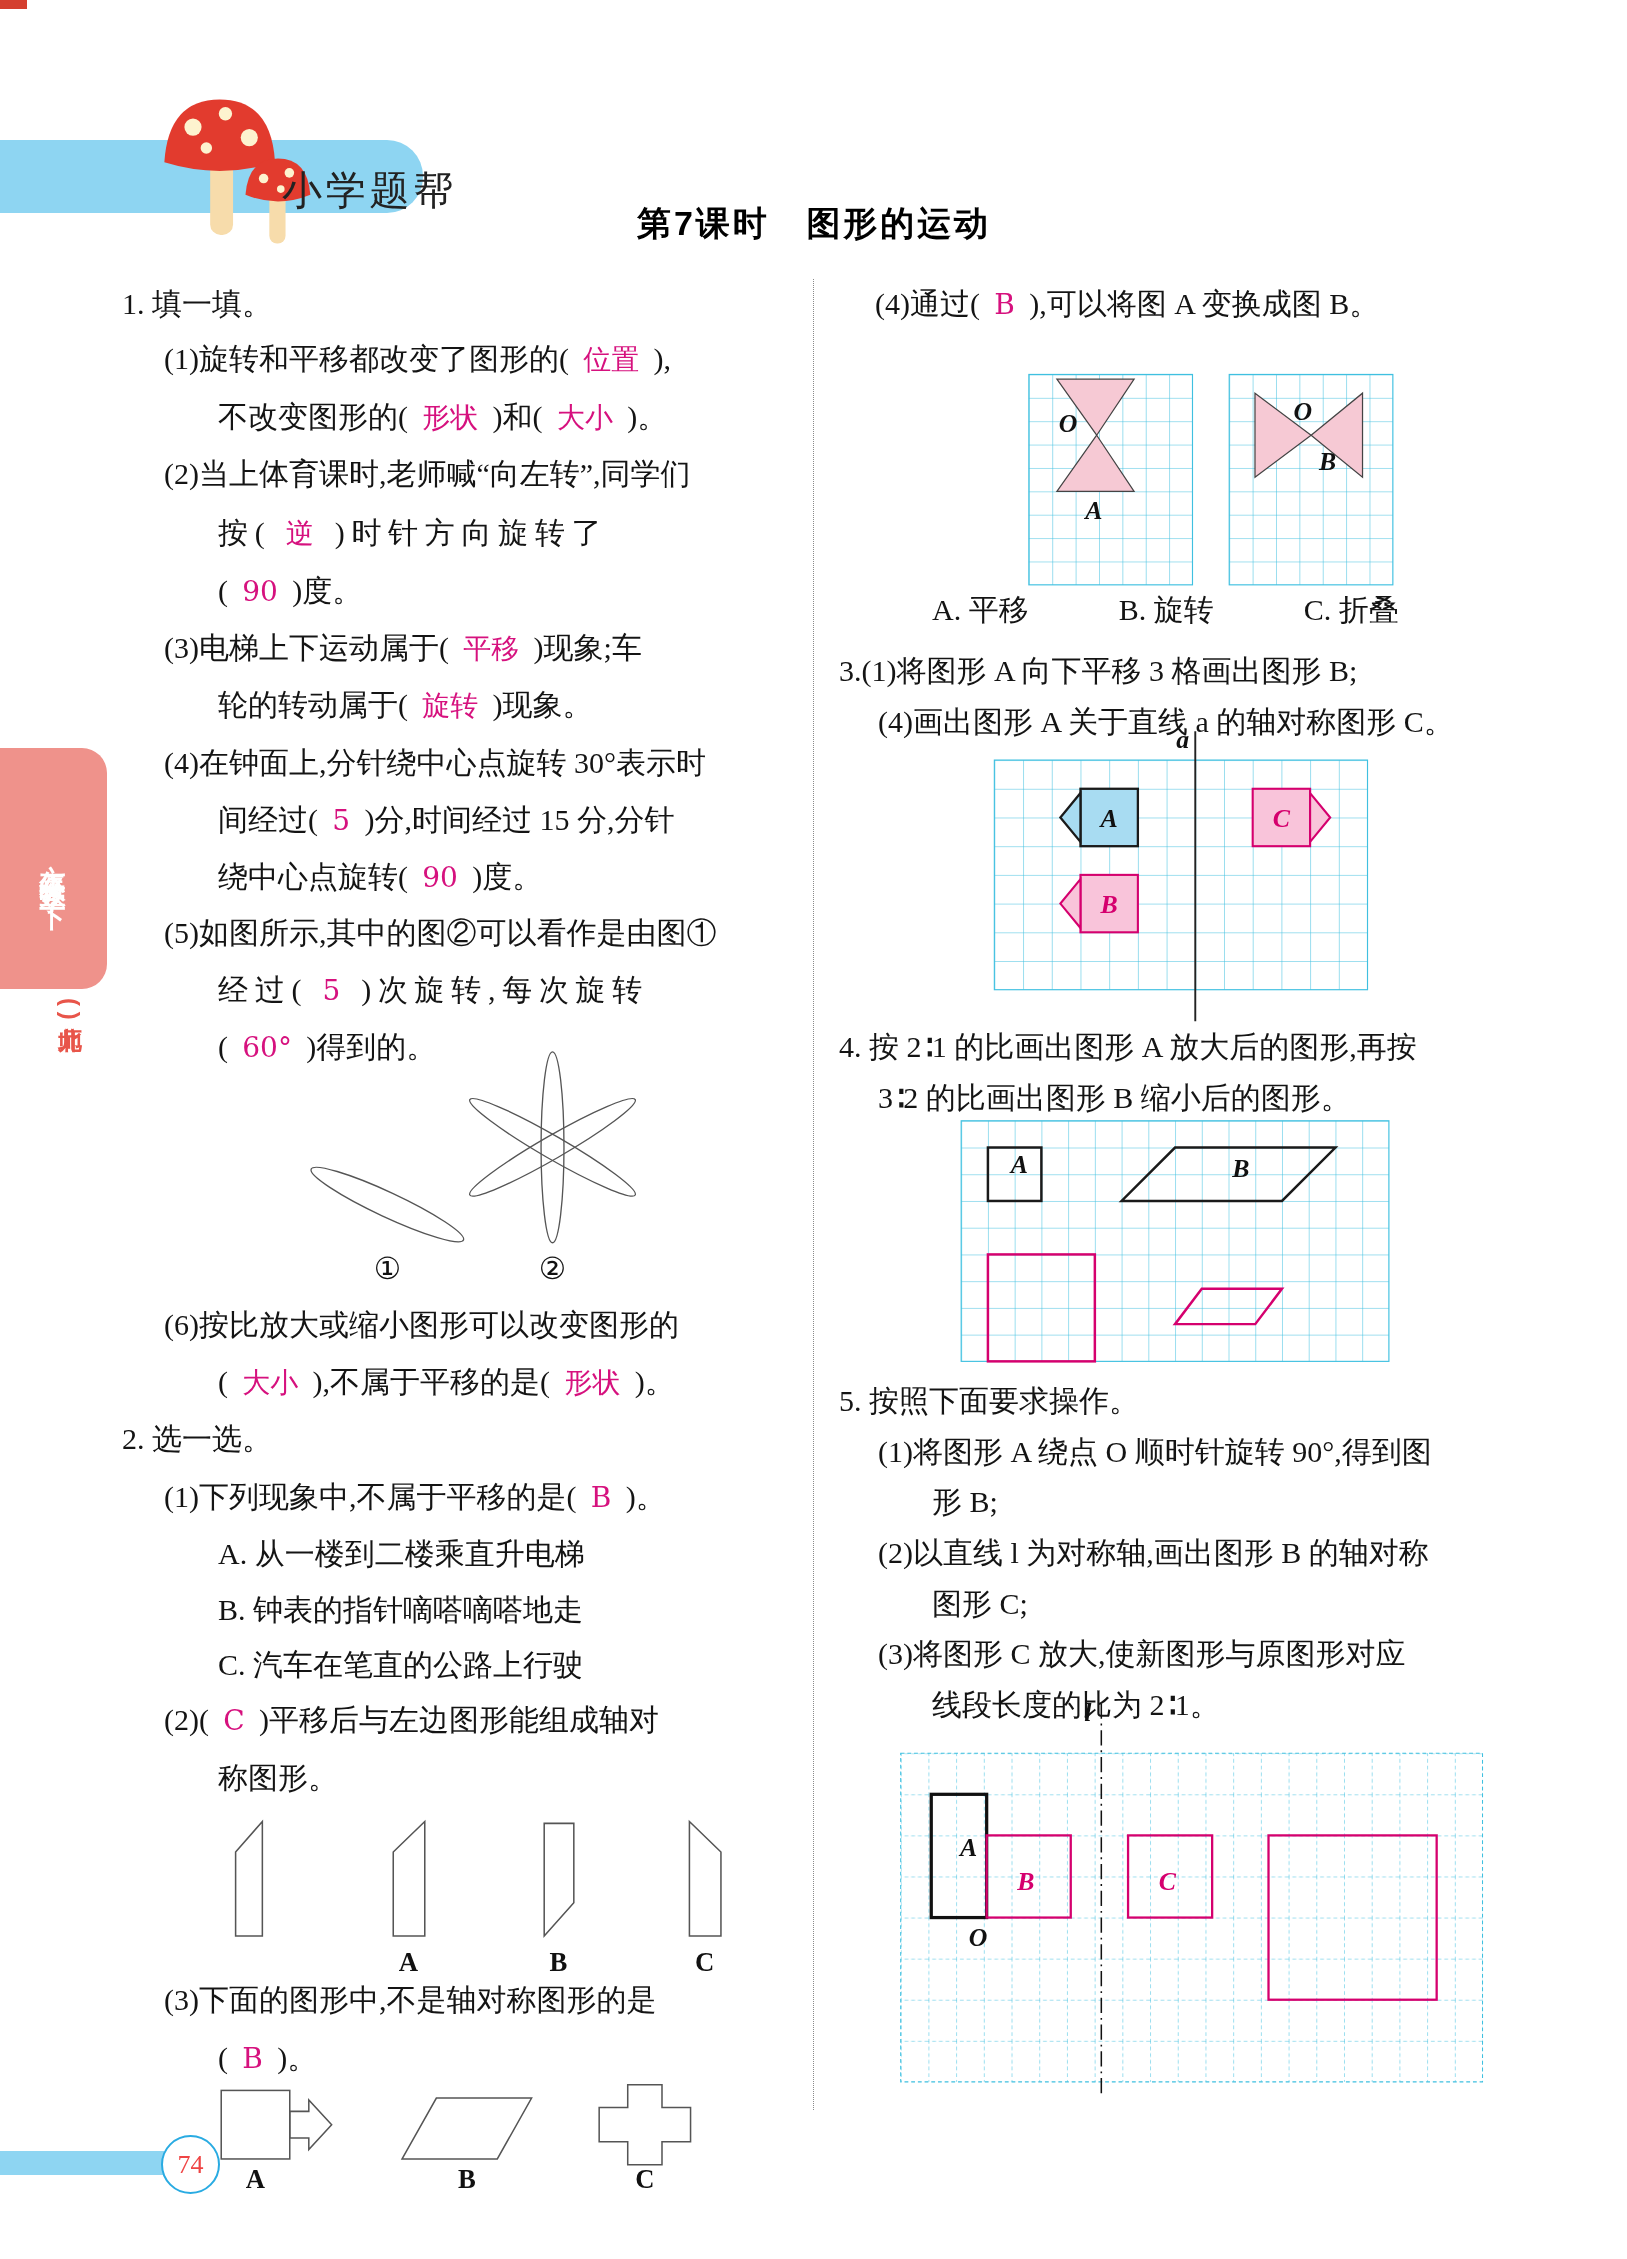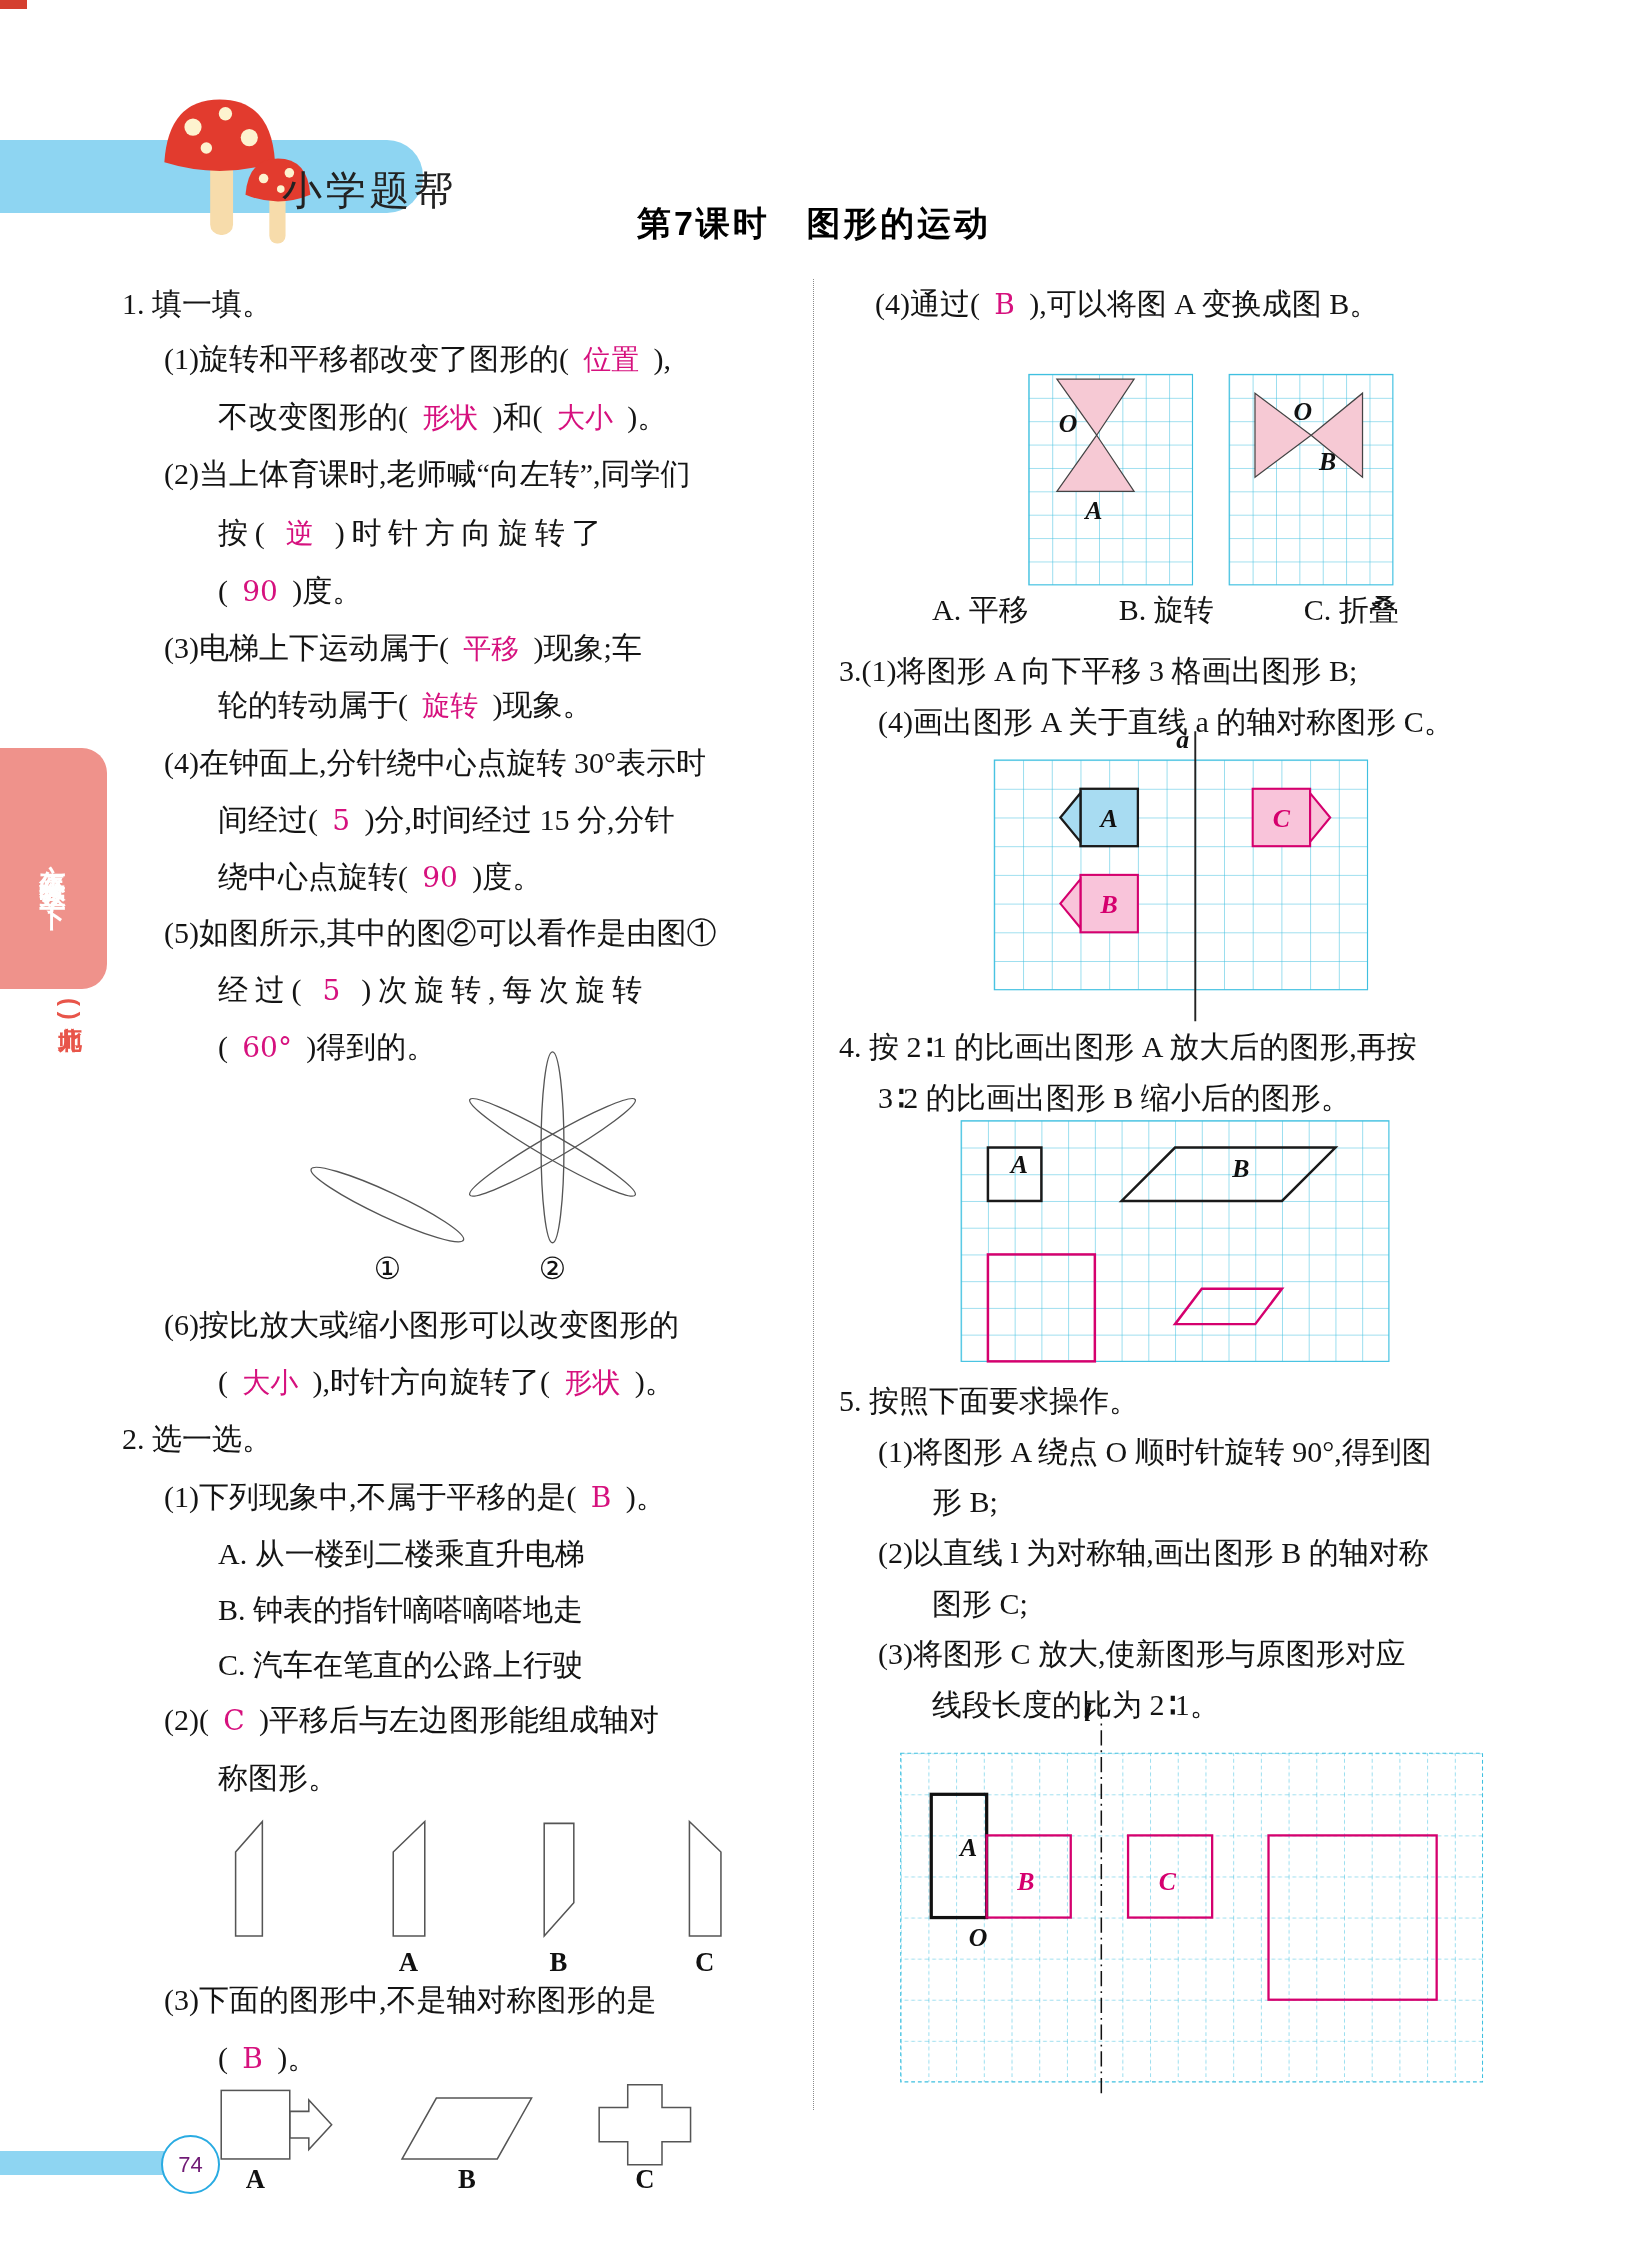--- a/index.html
+++ b/index.html
@@ -19,21 +19,21 @@
   .divider{position:absolute;left:813px;top:279px;height:1831px;border-left:1.9px dotted #8a8a8a;}
   .tab{position:absolute;left:0;top:748px;width:107px;height:241px;background:#ef928b;
        border-radius:0 25px 25px 0;display:flex;align-items:center;justify-content:center;}
   .tab span{writing-mode:vertical-rl;color:#fff;font-size:26px;font-weight:bold;letter-spacing:5.7px;
        font-family:"Liberation Sans",sans-serif;}
   .edition{position:absolute;left:54px;top:998px;writing-mode:vertical-rl;color:#e8554a;
        font-size:24px;font-weight:bold;letter-spacing:1.9px;font-family:"Liberation Sans",sans-serif;}
   .footbar{position:absolute;left:0;top:2151px;width:164px;height:24px;background:#8ed5f2;}
   .pagenum{position:absolute;left:161px;top:2135px;width:55px;height:55px;border-radius:50%;
        border:2.9px solid #29abe2;background:#fff;display:flex;align-items:center;justify-content:center;
-       font-size:22px;color:#701a75;font-family:Liberation Sans, sans-serif;}
+       font-size:26px;color:#ef4444;font-family:Liberation Serif, serif;}
   svg text{font-family:"Liberation Serif",serif;}
   .flab{font-style:italic;font-weight:bold;}
 </style>
 </head>
 <body>
 
 <div class="corner"></div>
 <div class="banner"></div>
 <svg class="abs" style="left:151px;top:84px;" width="167" height="172" viewBox="0 0 175 180">
   <rect x="62" y="80" width="24" height="78" rx="11" fill="#f7dcab"></rect>
@@ -78,21 +78,21 @@
   <g>
     <ellipse cx="298" cy="110" rx="12" ry="100" fill="none" stroke="#555" stroke-width="1.4"></ellipse>
     <ellipse cx="298" cy="110" rx="12" ry="100" fill="none" stroke="#555" stroke-width="1.4" transform="rotate(60 298 110)"></ellipse>
     <ellipse cx="298" cy="110" rx="12" ry="100" fill="none" stroke="#555" stroke-width="1.4" transform="rotate(120 298 110)"></ellipse>
   </g>
   <text x="125" y="248" font-size="32" text-anchor="middle" fill="#111">①</text>
   <text x="298" y="248" font-size="32" text-anchor="middle" fill="#111">②</text>
 </svg>
 
 <div class="tl" style="left:164px;top:1308px"><span>(6)按比放大或缩小图形可以改变图形的</span></div>
-<div class="tl" style="left:218px;top:1365px"><span>(</span><span class="ans">大小</span><span>),时针方向旋转了(</span><span class="ans">形状</span><span>)。</span></div>
+<div class="tl" style="left:218px;top:1365px"><span>(</span><span class="ans">大小</span><span>),不属于平移的是(</span><span class="ans">形状</span><span>)。</span></div>
 <div class="tl" style="left:122px;top:1422px"><span>2. 选一选。</span></div>
 <div class="tl" style="left:164px;top:1480px"><span>(1)下列现象中,不属于平移的是(</span><span class="ans">B</span><span>)。</span></div>
 <div class="tl" style="left:218px;top:1537px"><span>A. 从一楼到二楼乘直升电梯</span></div>
 <div class="tl" style="left:218px;top:1593px"><span>B. 钟表的指针嘀嗒嘀嗒地走</span></div>
 <div class="tl" style="left:218px;top:1648px"><span>C. 汽车在笔直的公路上行驶</span></div>
 <div class="tl" style="left:164px;top:1703px"><span>(2)(</span><span class="ans">C</span><span>)平移后与左边图形能组成轴对</span></div>
 <div class="tl" style="left:218px;top:1761px"><span>称图形。</span></div>
 
 <svg class="abs" style="left:163px;top:1807px" width="621" height="177" viewBox="0 0 650 185">
   <g fill="none" stroke="#555" stroke-width="1.6">

